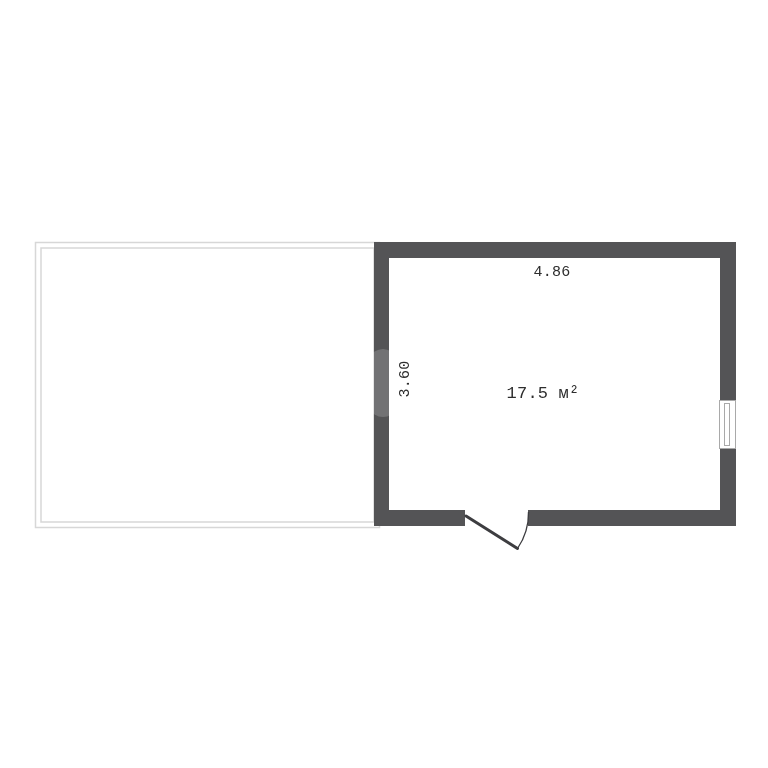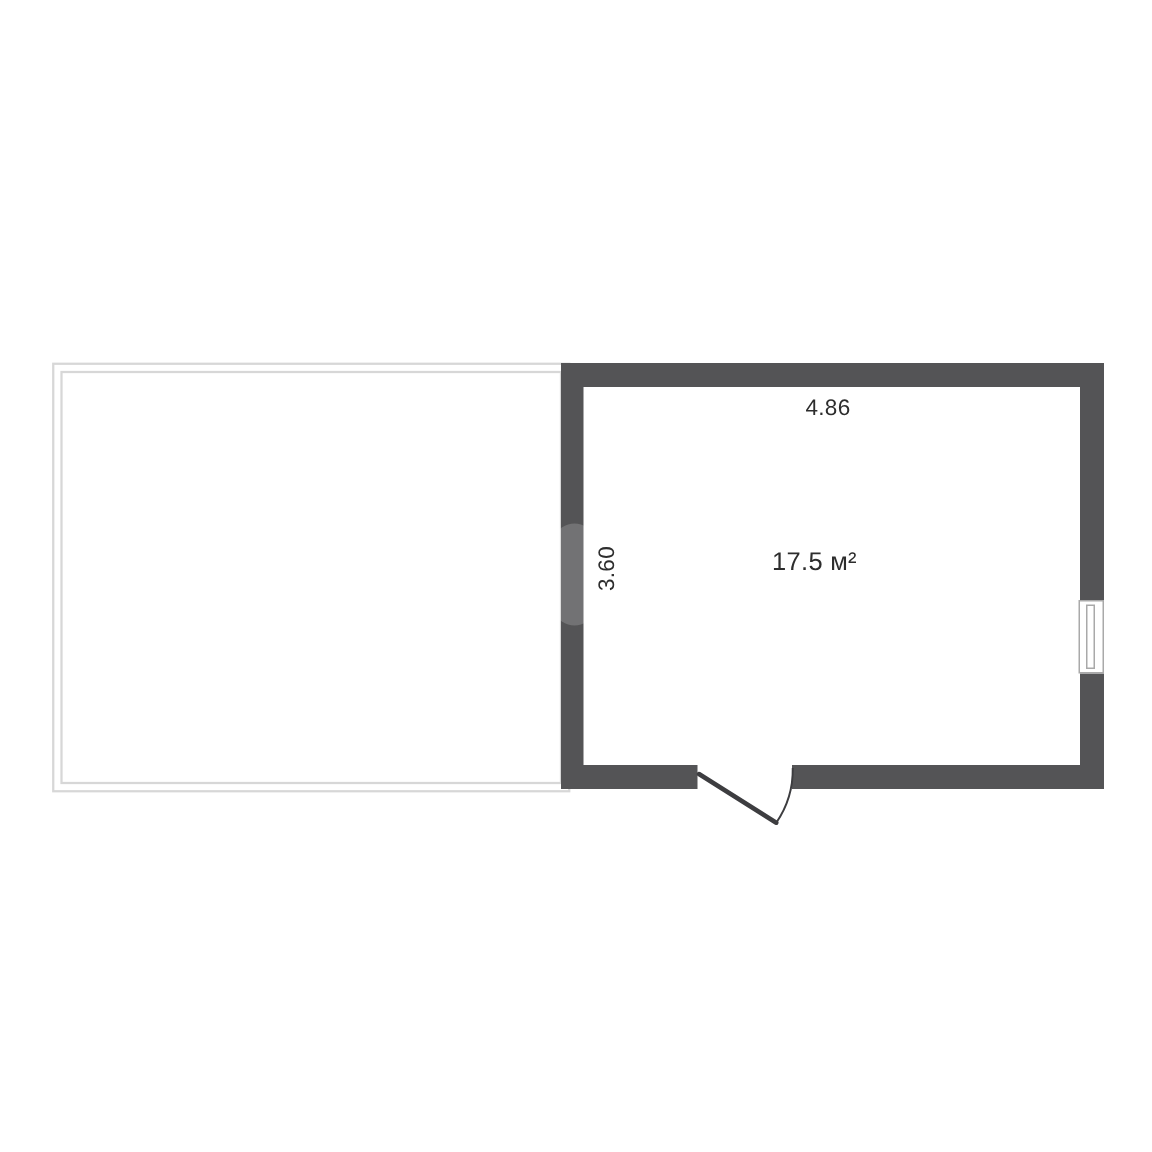--- a/index.html
+++ b/index.html
@@ -6,21 +6,21 @@
     margin: 0;
     padding: 0;
     background: #ffffff;
   }
   .canvas {
     position: relative;
     width: 768px;
     height: 768px;
     overflow: hidden;
     background: var(--background, #ffffff);
-    font-family: Liberation Sans, sans-serif;
+    font-family: Liberation Mono, monospace;
   }
   .plan-svg {
     position: absolute;
     left: 0;
     top: 0;
   }
   .label {
     position: absolute;
     color: var(--text, #2d2d2d);
     white-space: nowrap;
@@ -33,21 +33,21 @@
     font-size: 15px;
   }
   .label.height {
     left: 405px;
     top: 379px;
     transform: translate(-50%, -50%) rotate(-90deg);
     font-size: 15px;
   }
   .label.area {
     left: 543px;
-    top: 375px;
+    top: 393px;
     transform: translate(-50%, -50%);
     font-size: 17px;
   }
   .wall { fill: var(--wall, #545456); }
   .terrace-line {
     fill: none;
     stroke: var(--terrace, #d7d7d7);
     stroke-width: 1.5;
   }
   .door-leaf {

